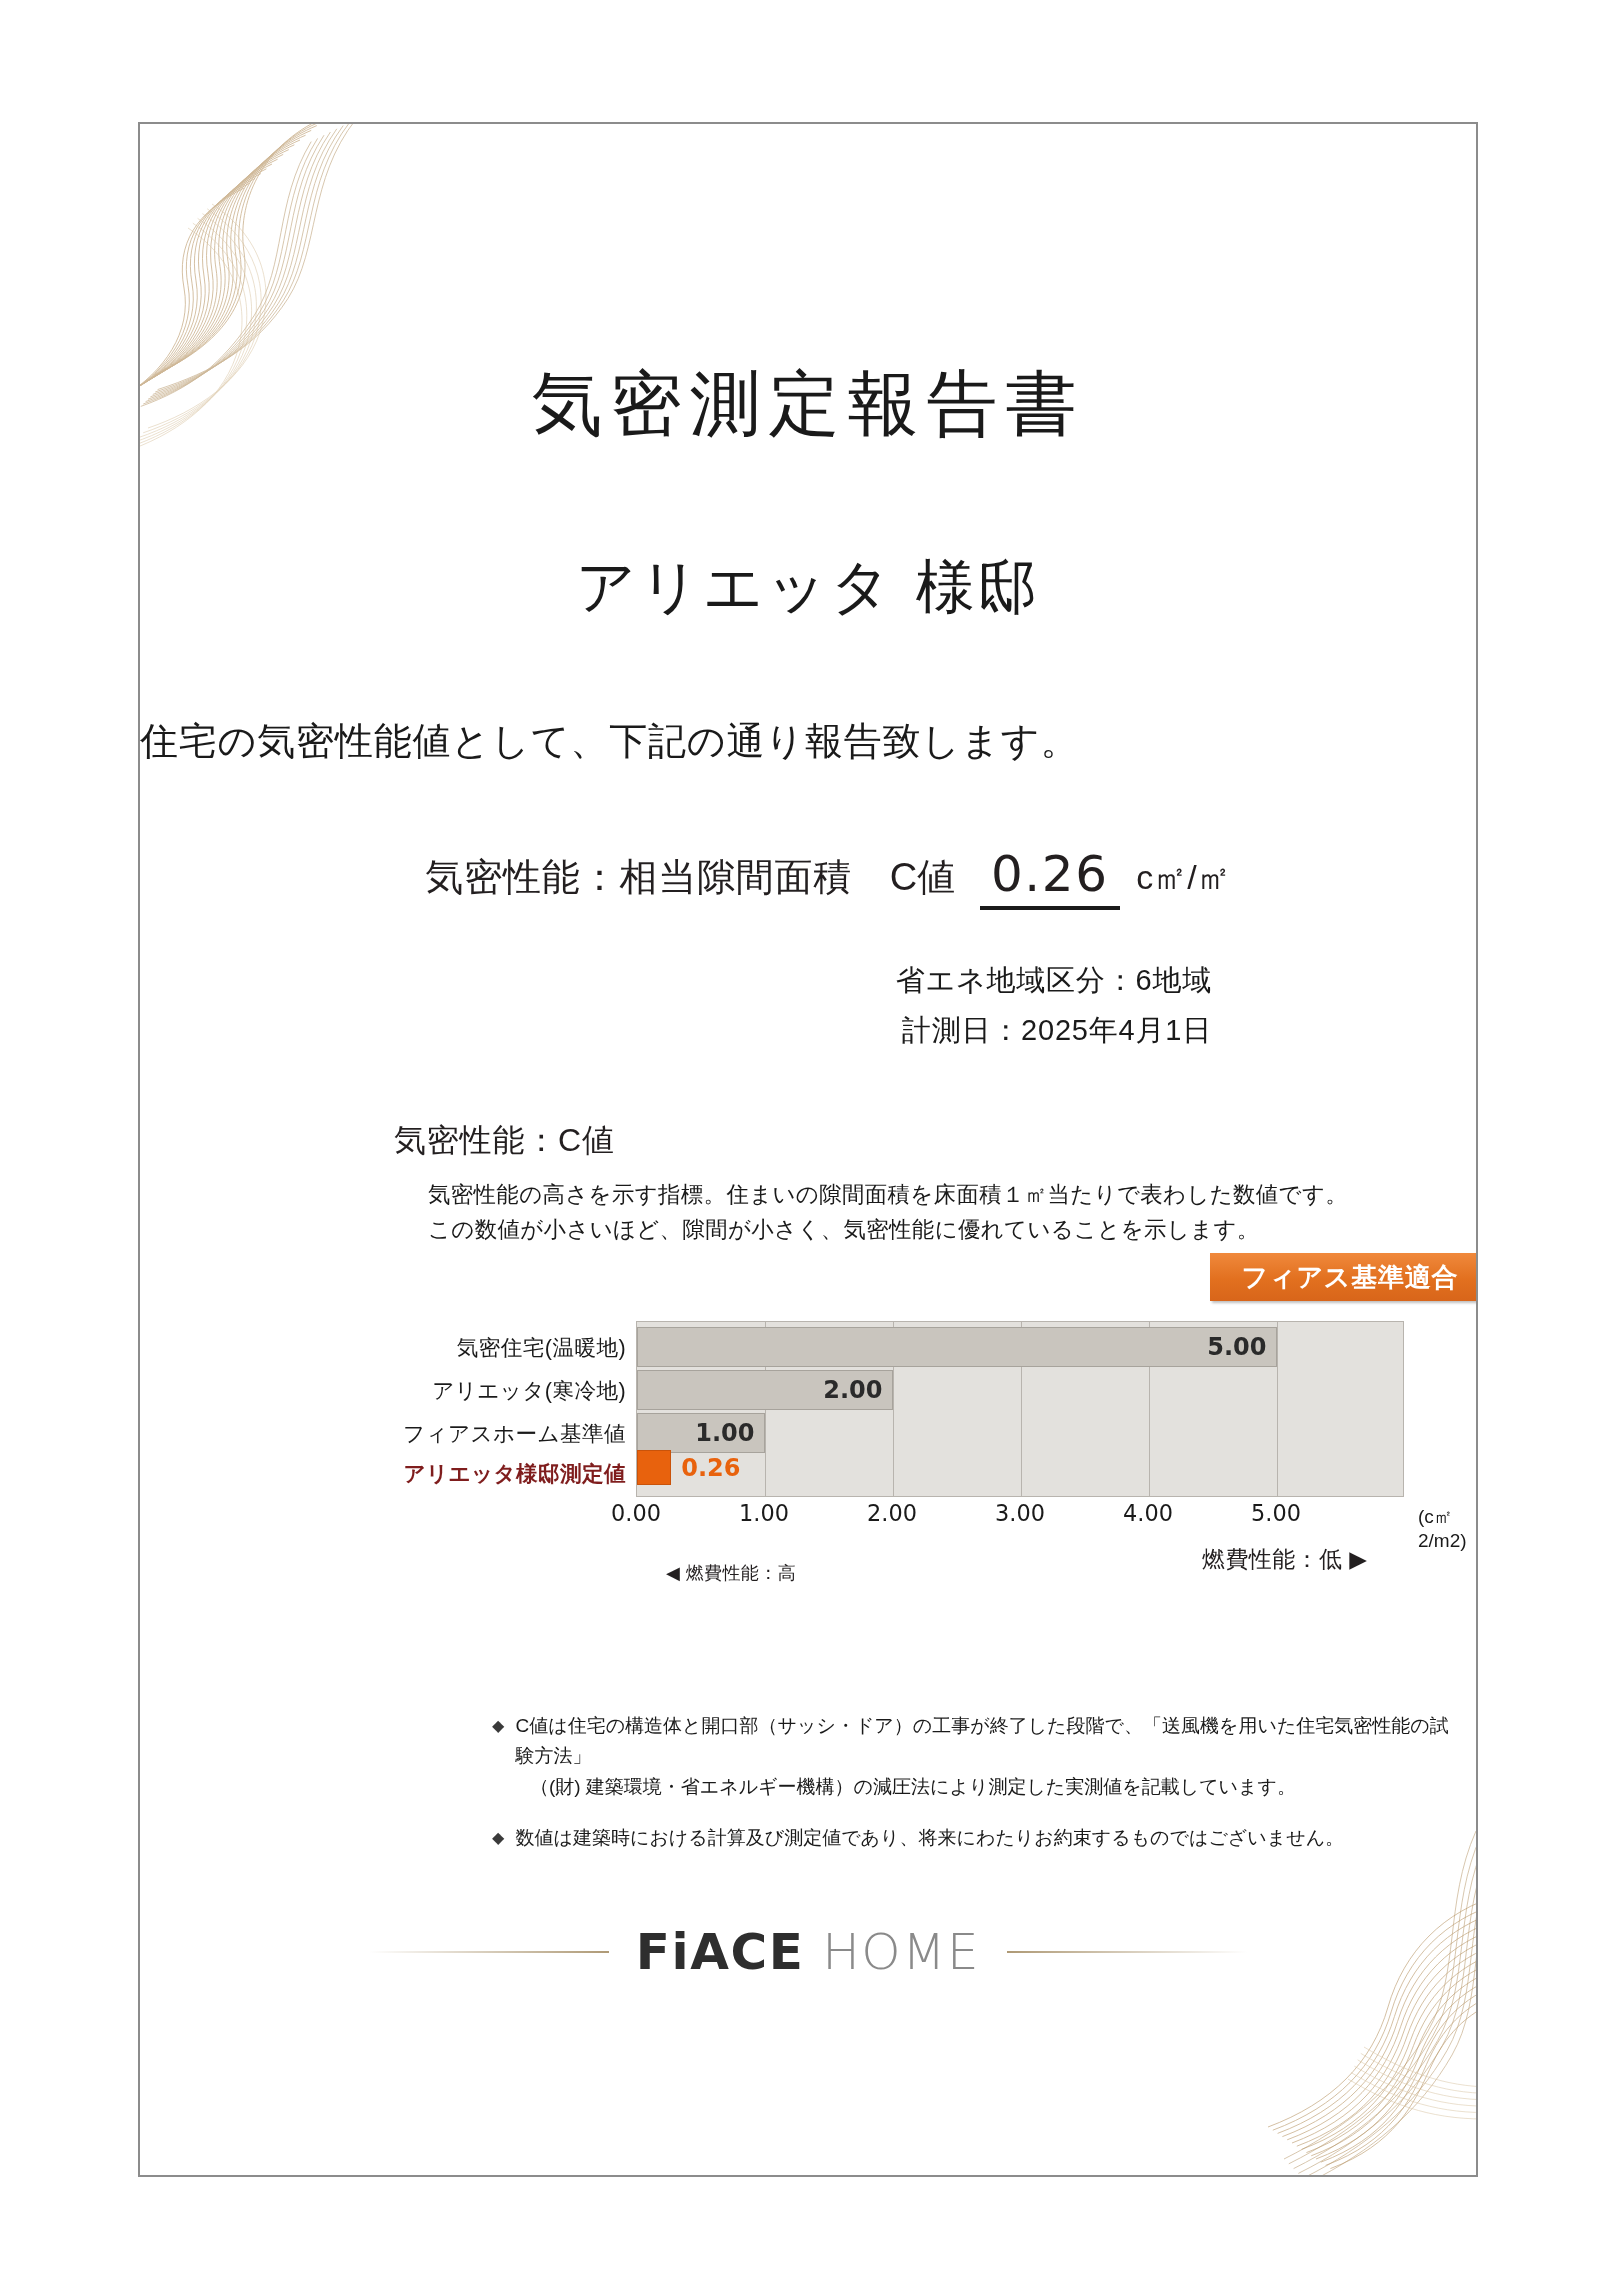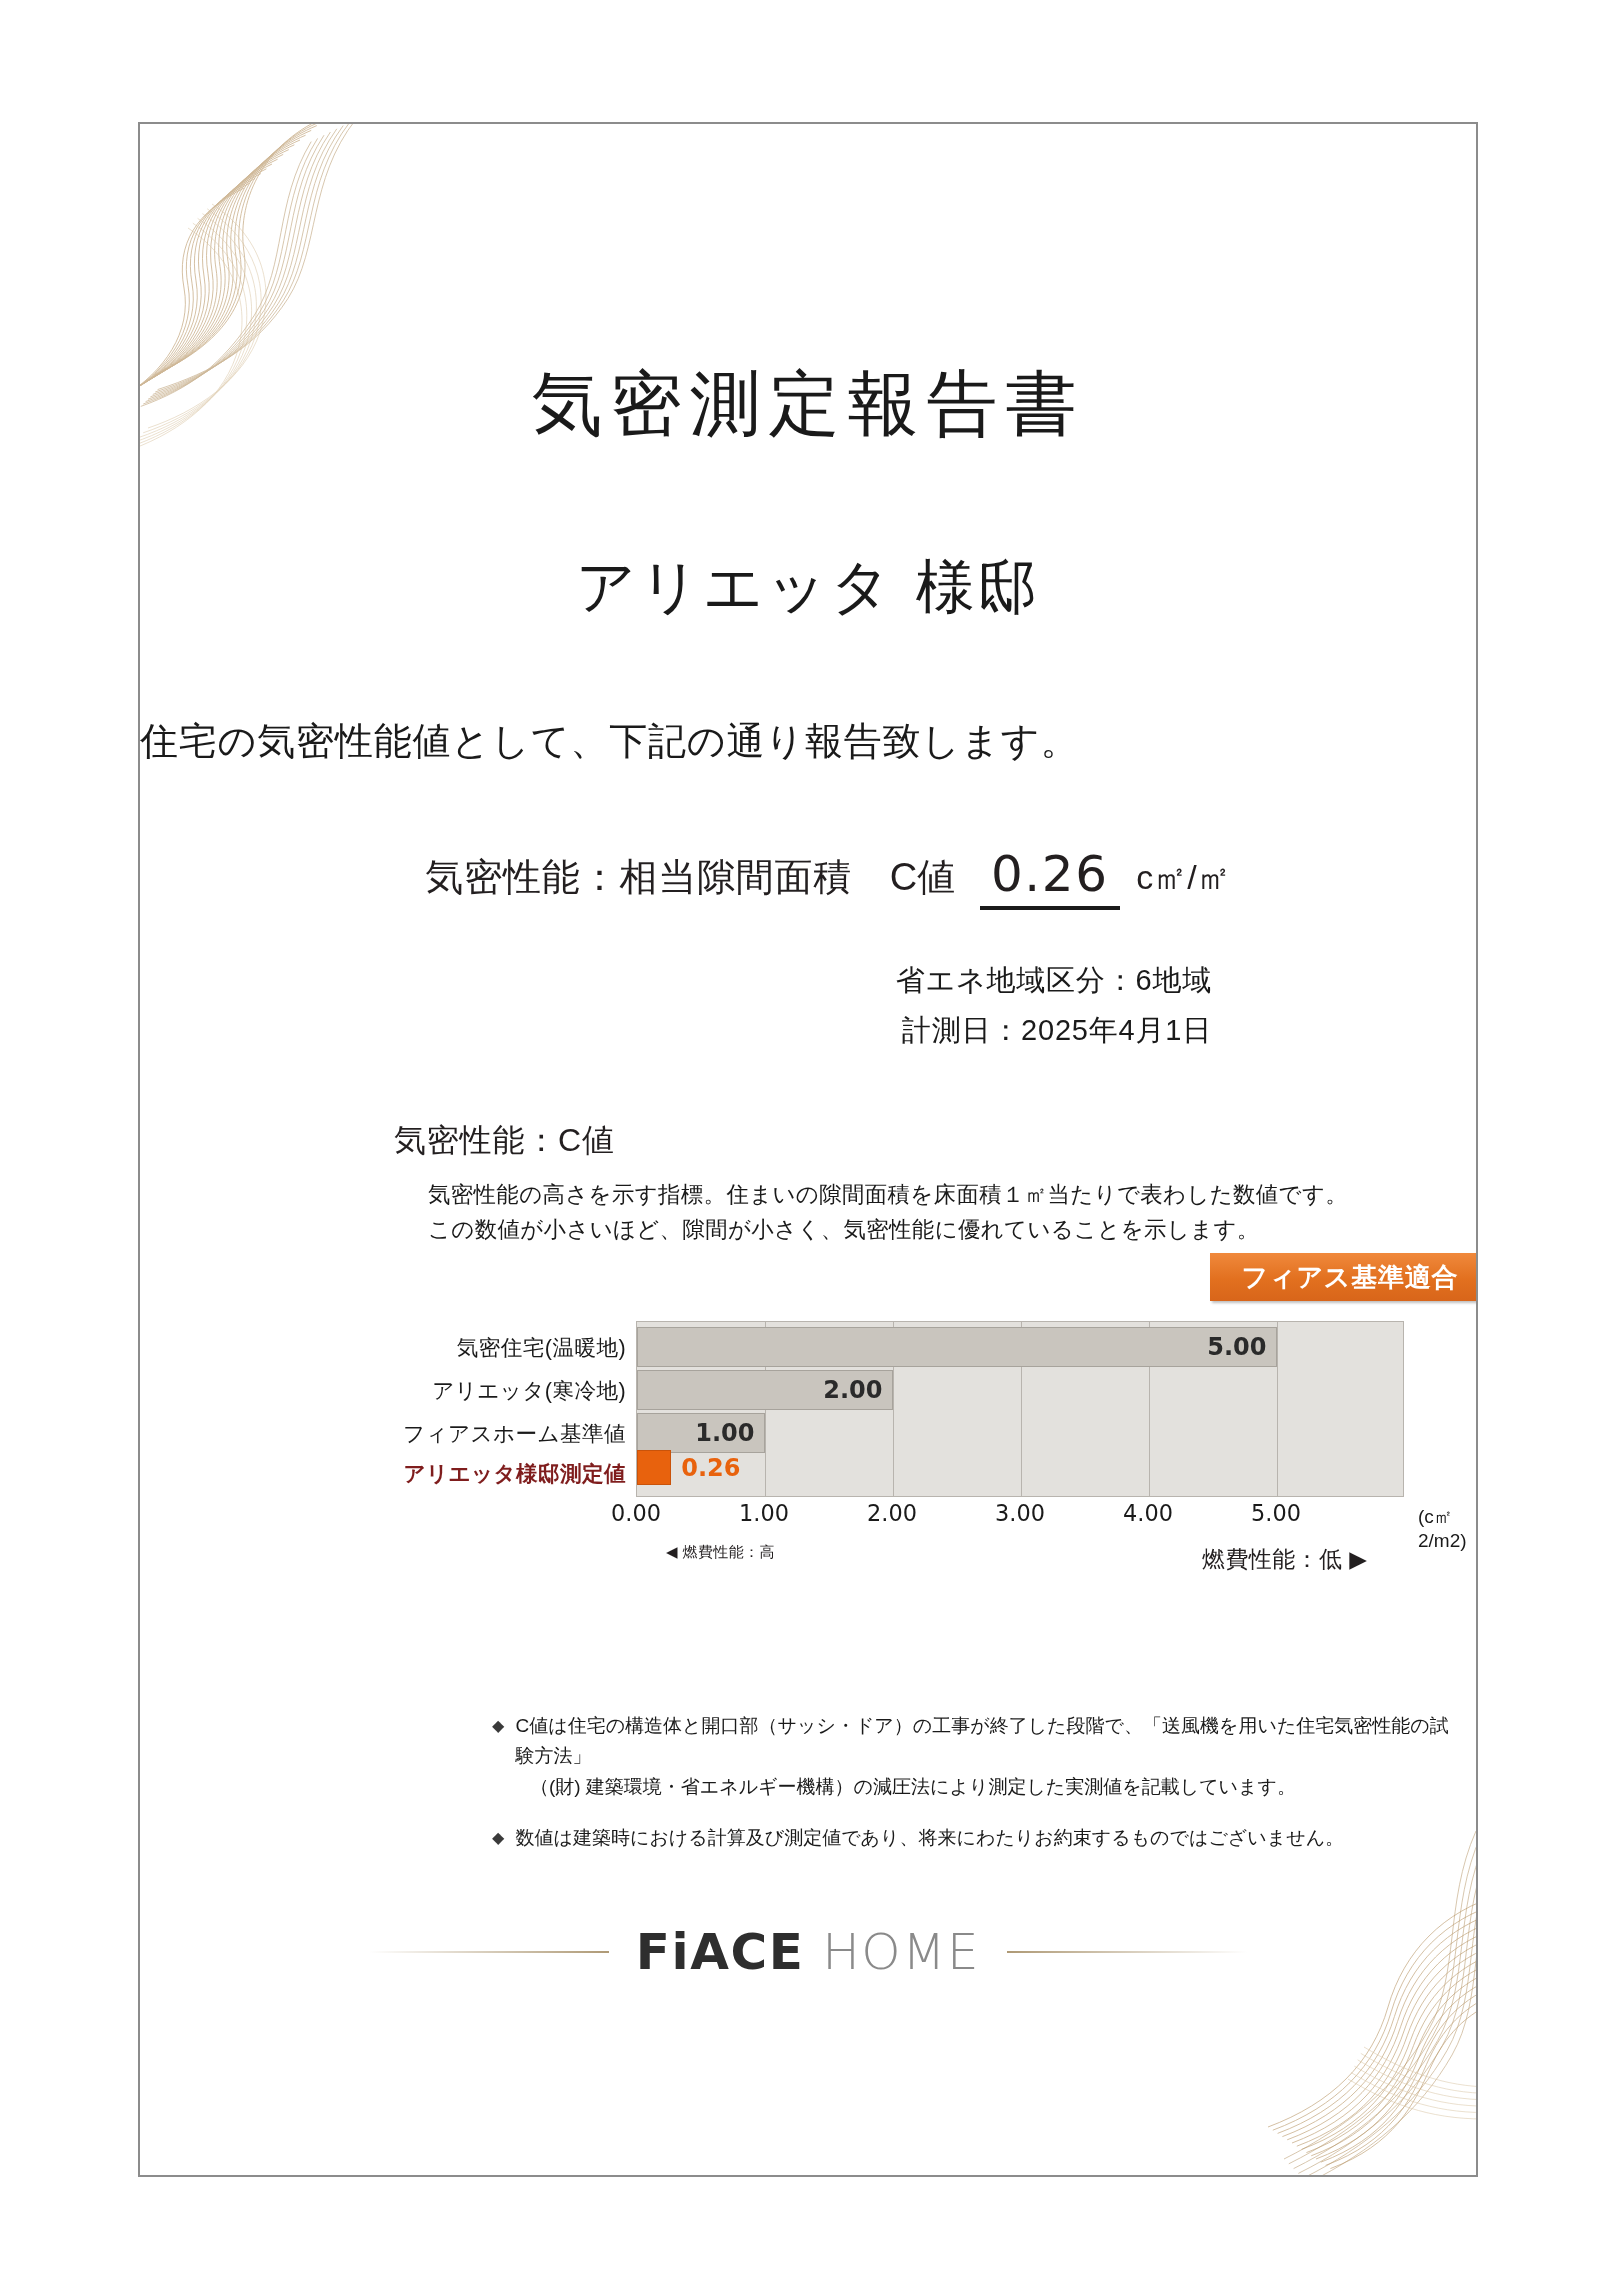--- a/index.html
+++ b/index.html
@@ -250,22 +250,22 @@
   .x-unit {
     position: absolute;
     left: 1006px;
     top: 205px;
     font-size: 19px;
     color: #1a1a1a;
   }
   .foot-left {
     position: absolute;
     left: 254px;
-    top: 244px;
-    font-size: 15px;
+    top: 262px;
+    font-size: 18px;
     letter-spacing: 0.4px;
   }
   .foot-right {
     position: absolute;
     left: 790px;
     top: 245px;
     font-size: 23px;
     letter-spacing: 0.4px;
   }
 

